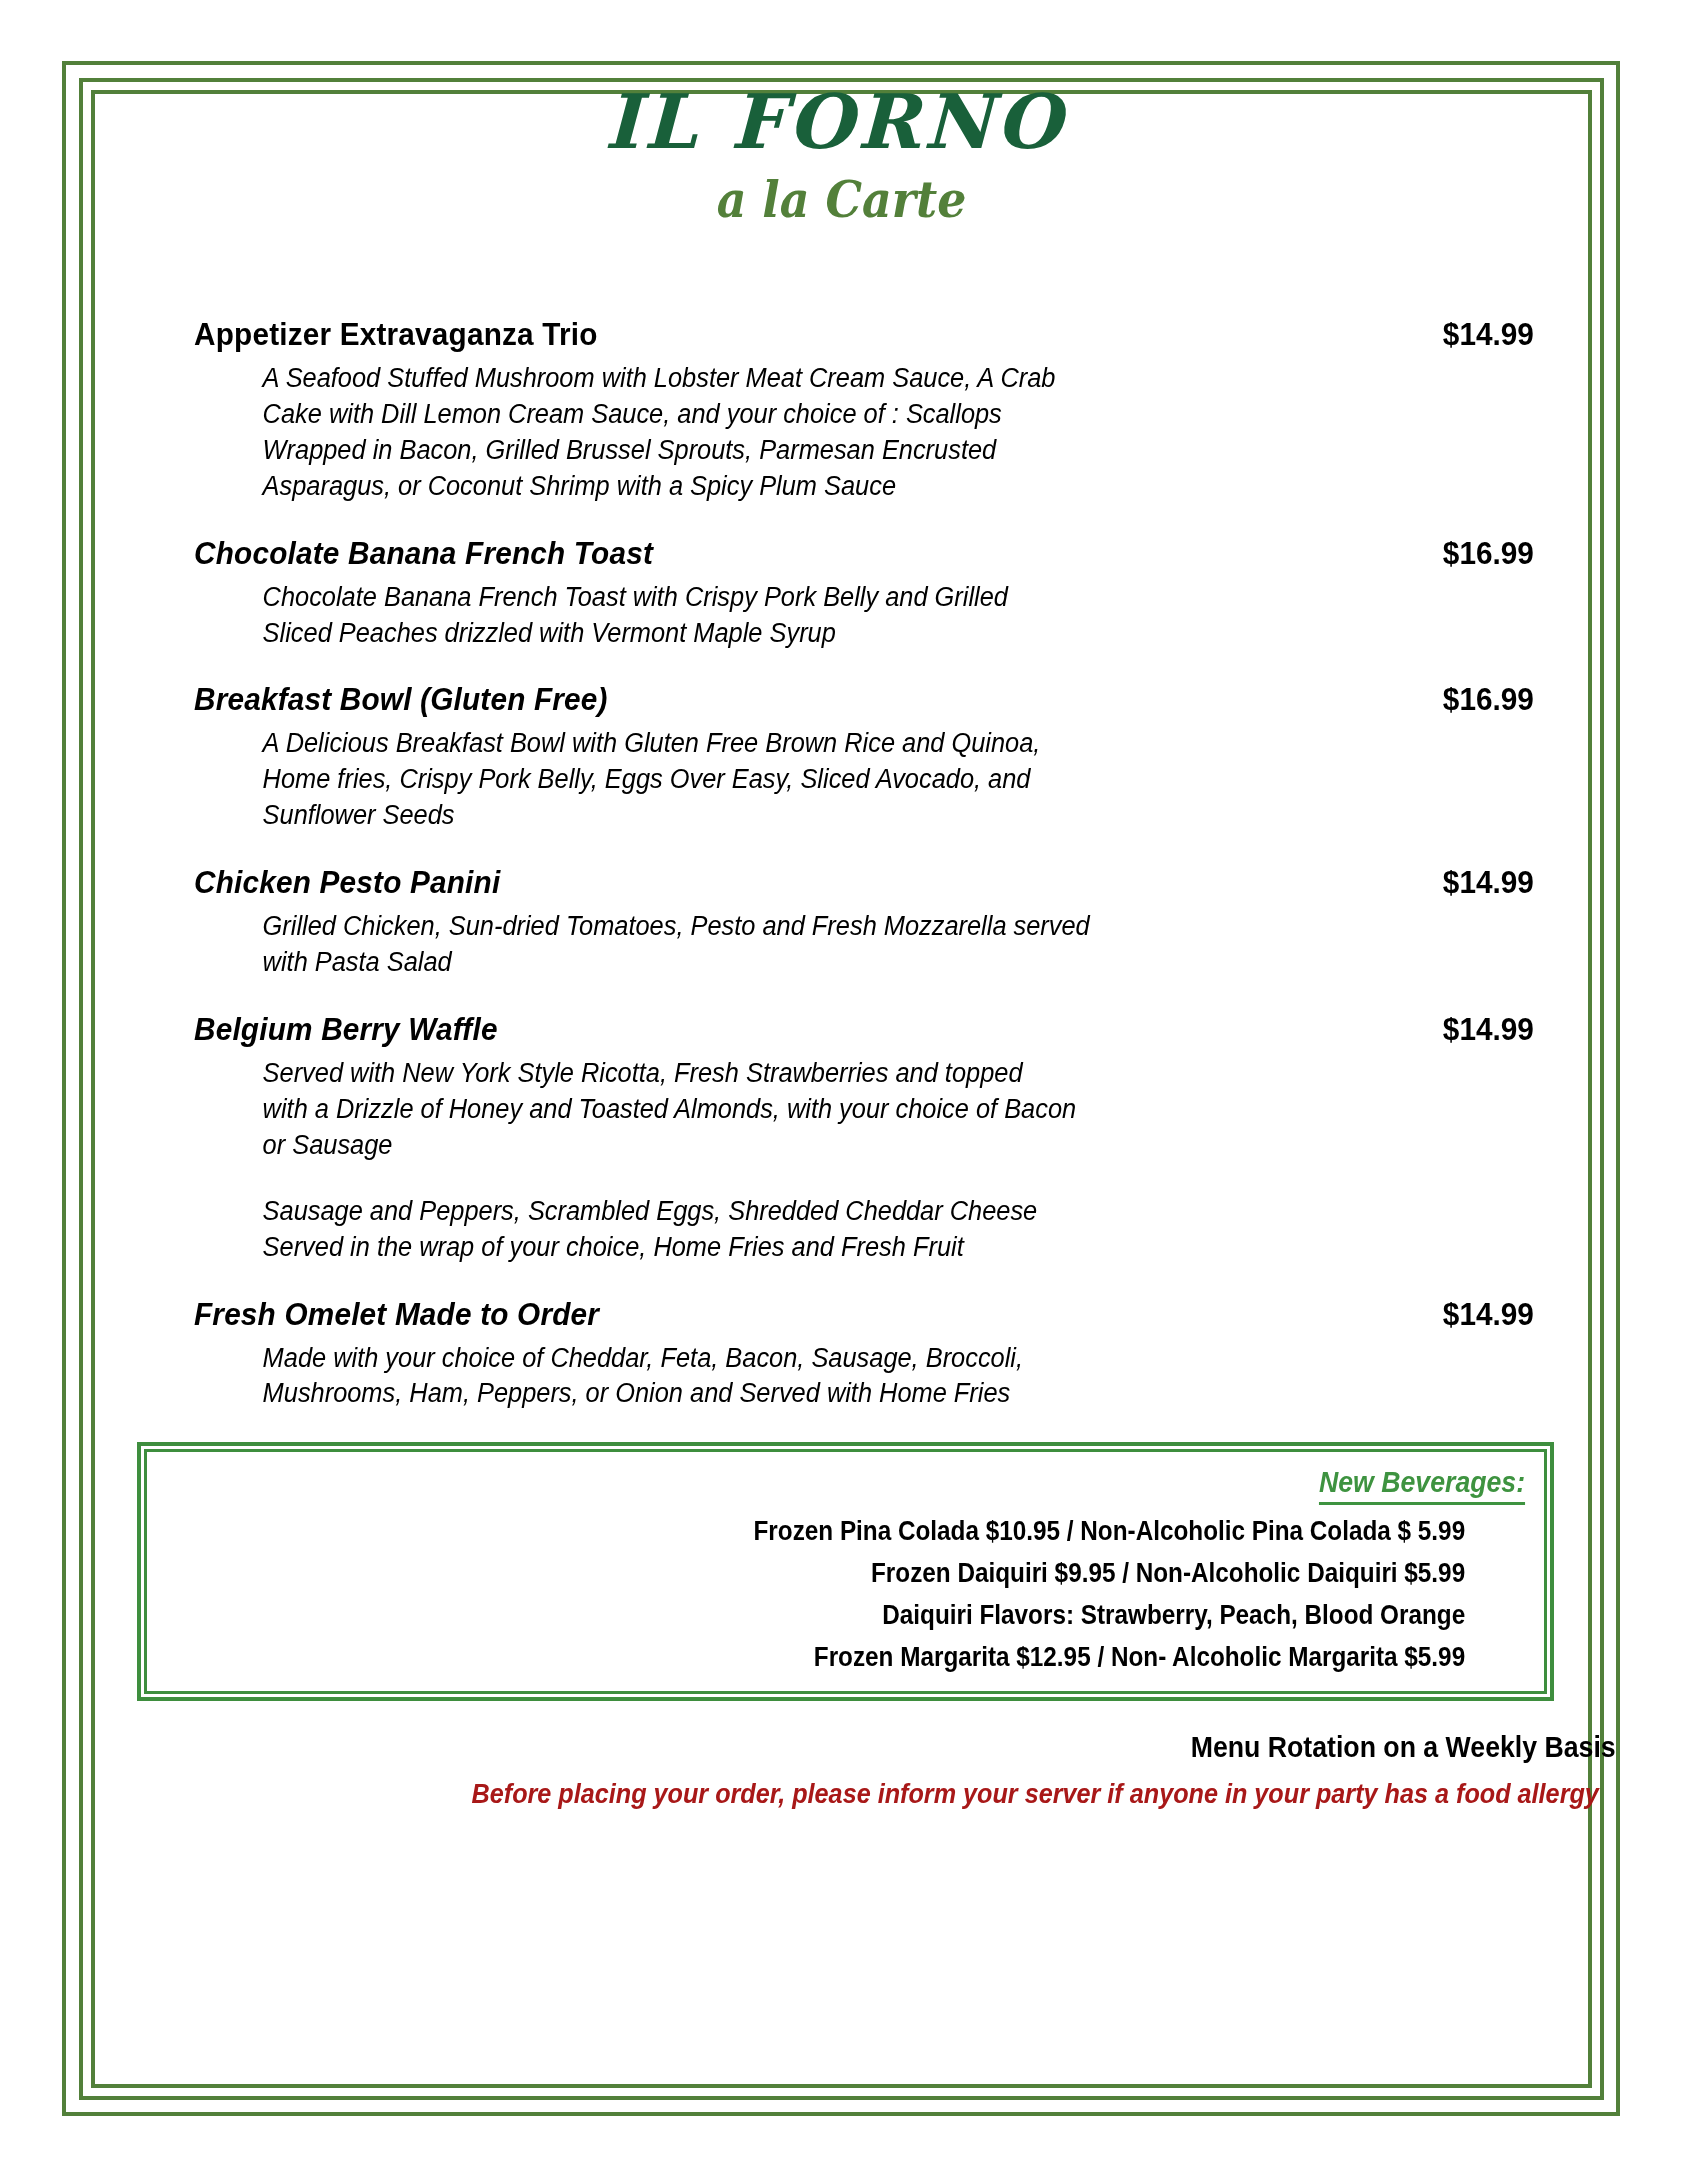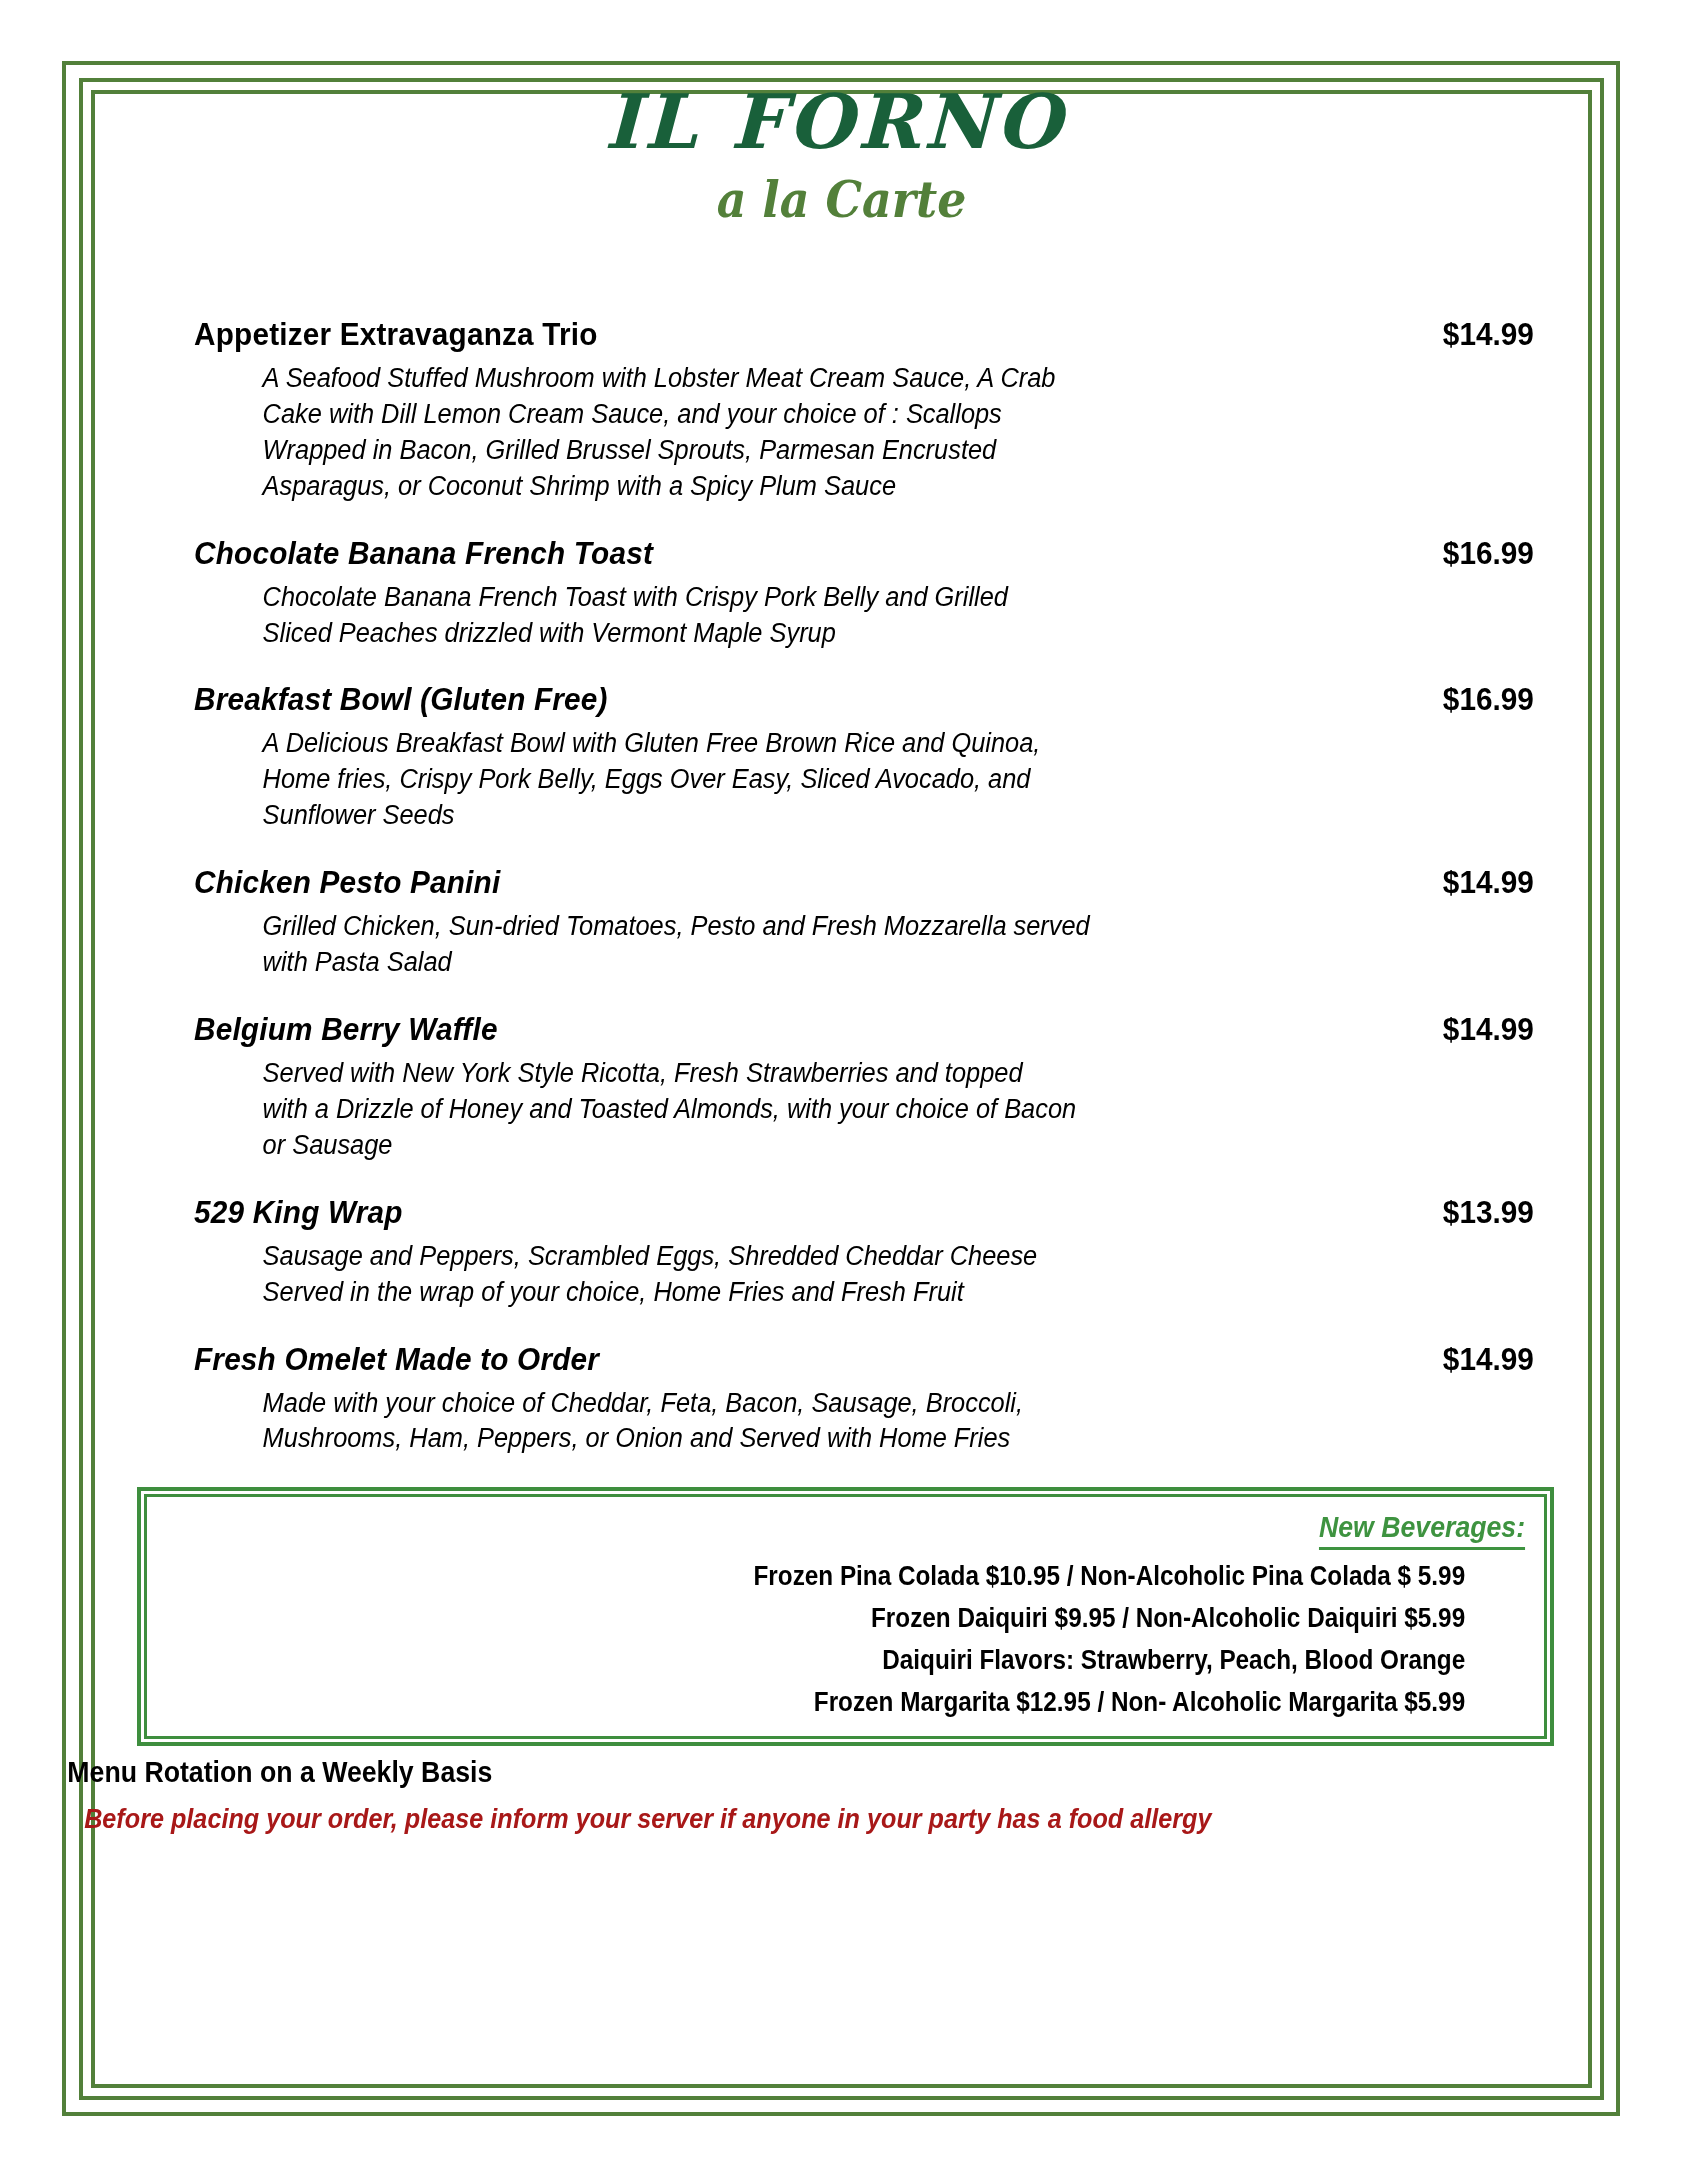--- a/index.html
+++ b/index.html
@@ -166,21 +166,21 @@
     margin-top: 11px;
     font-family: "Liberation Sans Narrow", "Liberation Sans", sans-serif;
     font-size: 27px;
     font-weight: 700;
     color: #000000;
     transform: scaleX(0.9);
     white-space: nowrap;
   }
 
   
-  .footer-notes { text-align: left; margin-top: 10px; }
+  .footer-notes { text-align: right; margin-top: 30px; }
   .rotation-note {
     font-family: "Liberation Sans Narrow", "Liberation Sans", sans-serif;
     font-size: 29px;
     font-weight: 700;
     color: #000000;
     transform: scaleX(0.92);
     display: block;
   }
   .allergy-note {
     margin-top: 14px;
@@ -249,24 +249,20 @@
         <div class="menu-item">
           <div class="item-head">
             <span class="item-name italic">Belgium Berry Waffle</span>
             <span class="item-price">$14.99</span>
           </div>
           <div class="item-desc">Served with New York Style Ricotta, Fresh Strawberries and topped
 with a Drizzle of Honey and Toasted Almonds, with your choice of Bacon
 or Sausage</div>
         </div>
         <div class="menu-item">
-          <div class="item-head">
-            <span class="item-name italic">529 King Wrap</span>
-            <span class="item-price">$13.99</span>
-          </div>
           <div class="item-desc">Sausage and Peppers, Scrambled Eggs, Shredded Cheddar Cheese
 Served in the wrap of your choice,  Home Fries and Fresh Fruit</div>
         </div>
         <div class="menu-item">
           <div class="item-head">
             <span class="item-name italic">Fresh Omelet Made to Order</span>
             <span class="item-price">$14.99</span>
           </div>
           <div class="item-desc">Made with your choice of Cheddar, Feta, Bacon, Sausage, Broccoli,
 Mushrooms, Ham, Peppers, or Onion and Served with Home Fries</div>

